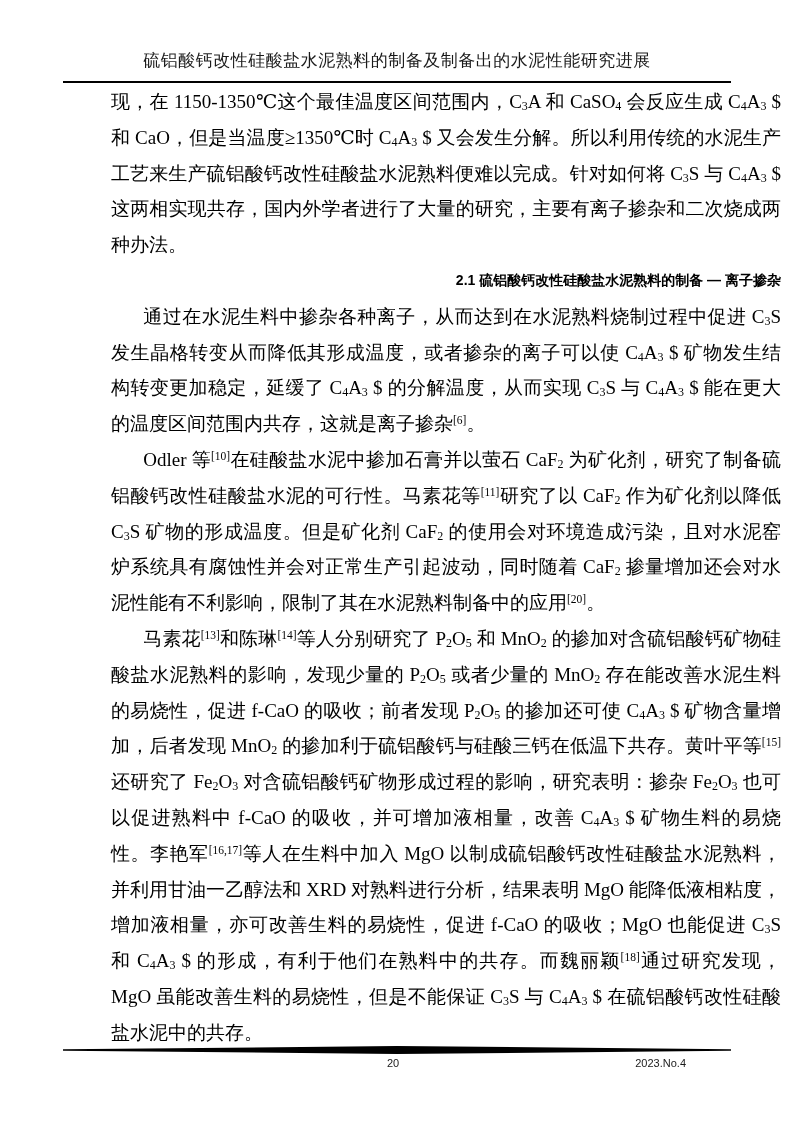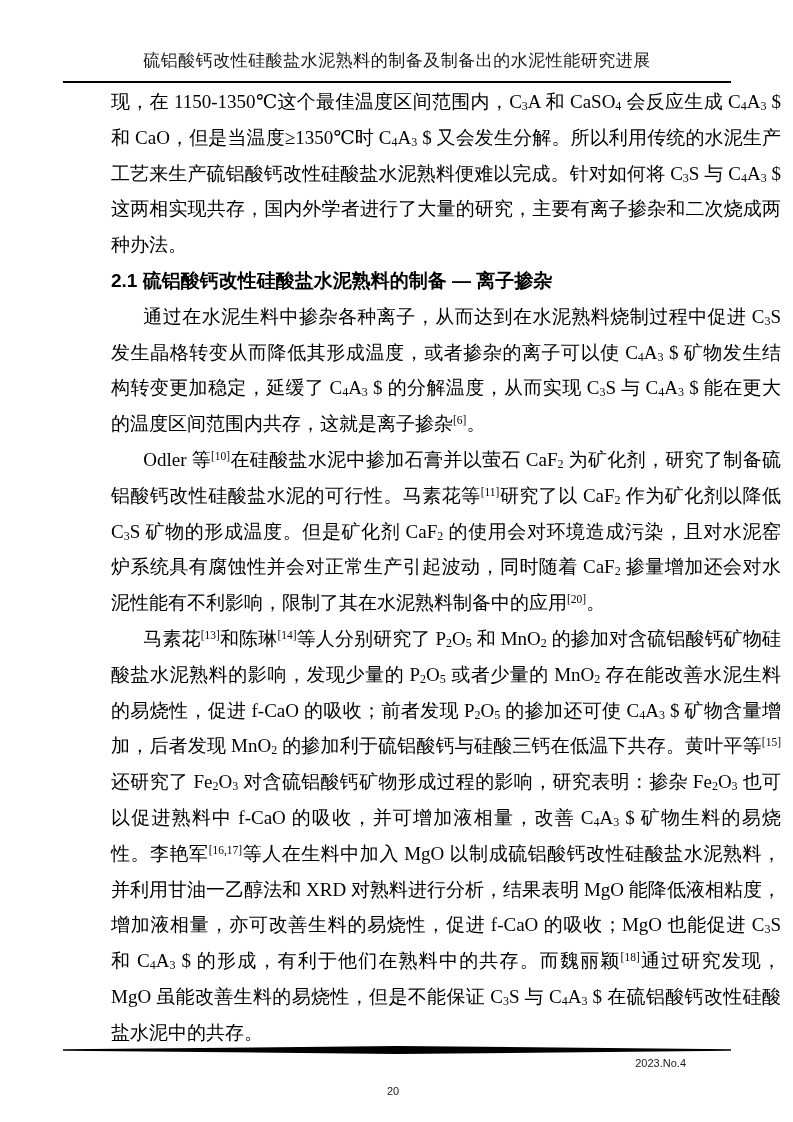--- a/index.html
+++ b/index.html
@@ -48,25 +48,25 @@
   }
   .content p {
     margin: 0;
     text-align: justify;
   }
   .content p.indent {
     text-indent: 1.7em;
   }
   .section-heading {
     margin: 0;
-    font-size: 19px;
+    font-size: 14px;
     line-height: 35.8px;
     font-weight: bold;
     font-family: "Liberation Sans", "DejaVu Sans", sans-serif;
-    text-align: left;
+    text-align: right;
   }
   sub, sup {
     line-height: 0;
     font-size: 12px;
   }
   sub { vertical-align: -0.18em; }
   sup { vertical-align: 0.55em; font-size: 11.5px; }
   .footer-bar {
     position: absolute;
     top: 1046px;
@@ -75,21 +75,20 @@
   .footer-bar polygon { fill: #000000; }
   .page-number {
     position: absolute;
     top: 1057px;
     left: 0;
     width: 786px;
     text-align: center;
     font-family: "Liberation Sans", "DejaVu Sans", sans-serif;
     font-size: 11px;
     color: #1a1a1a;
-    margin-top: 28px;
   }
   .issue-label {
     position: absolute;
     top: 1057px;
     right: 107px;
     font-family: "Liberation Sans", "DejaVu Sans", sans-serif;
     font-size: 11px;
     color: #1a1a1a;
   }
 </style>

